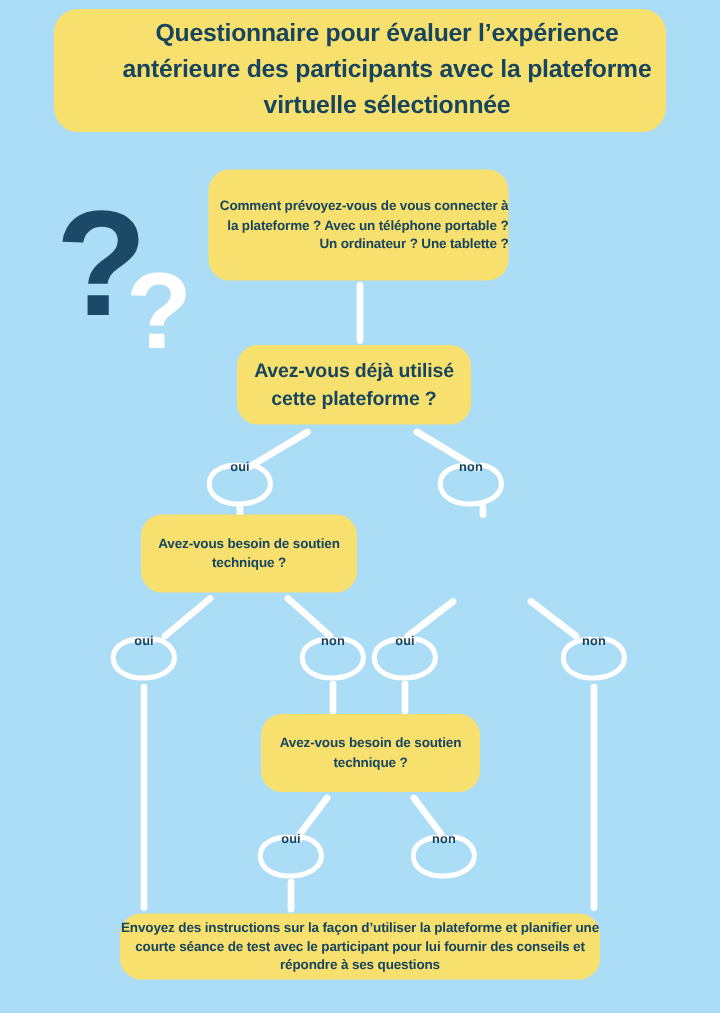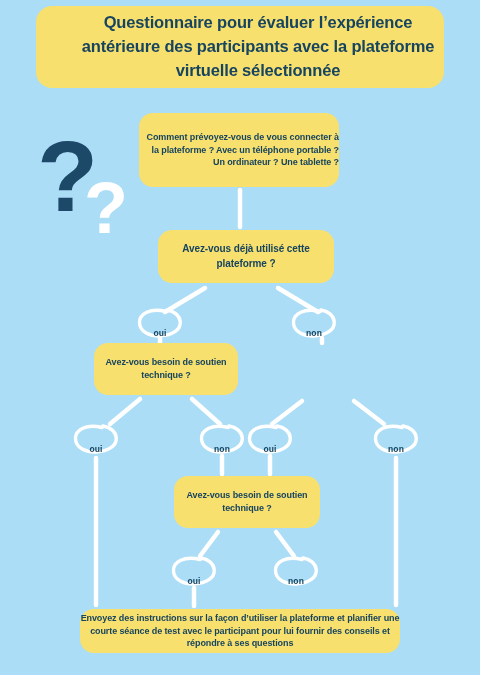--- a/index.html
+++ b/index.html
@@ -61,23 +61,23 @@
     left: 139px;
     top: 113px;
     width: 200px;
     height: 74px;
     font-size: 9px;
     text-align: right;
   }
   .q2 {
     left: 158px;
     top: 230px;
-    width: 176px;
+    width: 156px;
     height: 53px;
-    font-size: 10px;
+    font-size: 13px;
   }
   .q3a {
     left: 94px;
     top: 343px;
     width: 144px;
     height: 52px;
     font-size: 9px;
   }
   .q3b {
     left: 256px;
@@ -98,21 +98,21 @@
     top: 609px;
     width: 320px;
     height: 44px;
     font-size: 9px;
   }
   .answer {
     position: absolute;
     width: 48px;
     height: 32px;
     display: flex;
-    align-items: flex-end;
+    align-items: flex-start;
     justify-content: center;
     color: #17445F;
     font-size: 8.5px;
     font-weight: bold;
     z-index: 4;
   }
   .answer .ring {
     position: absolute;
     left: 0;
     top: 0;

